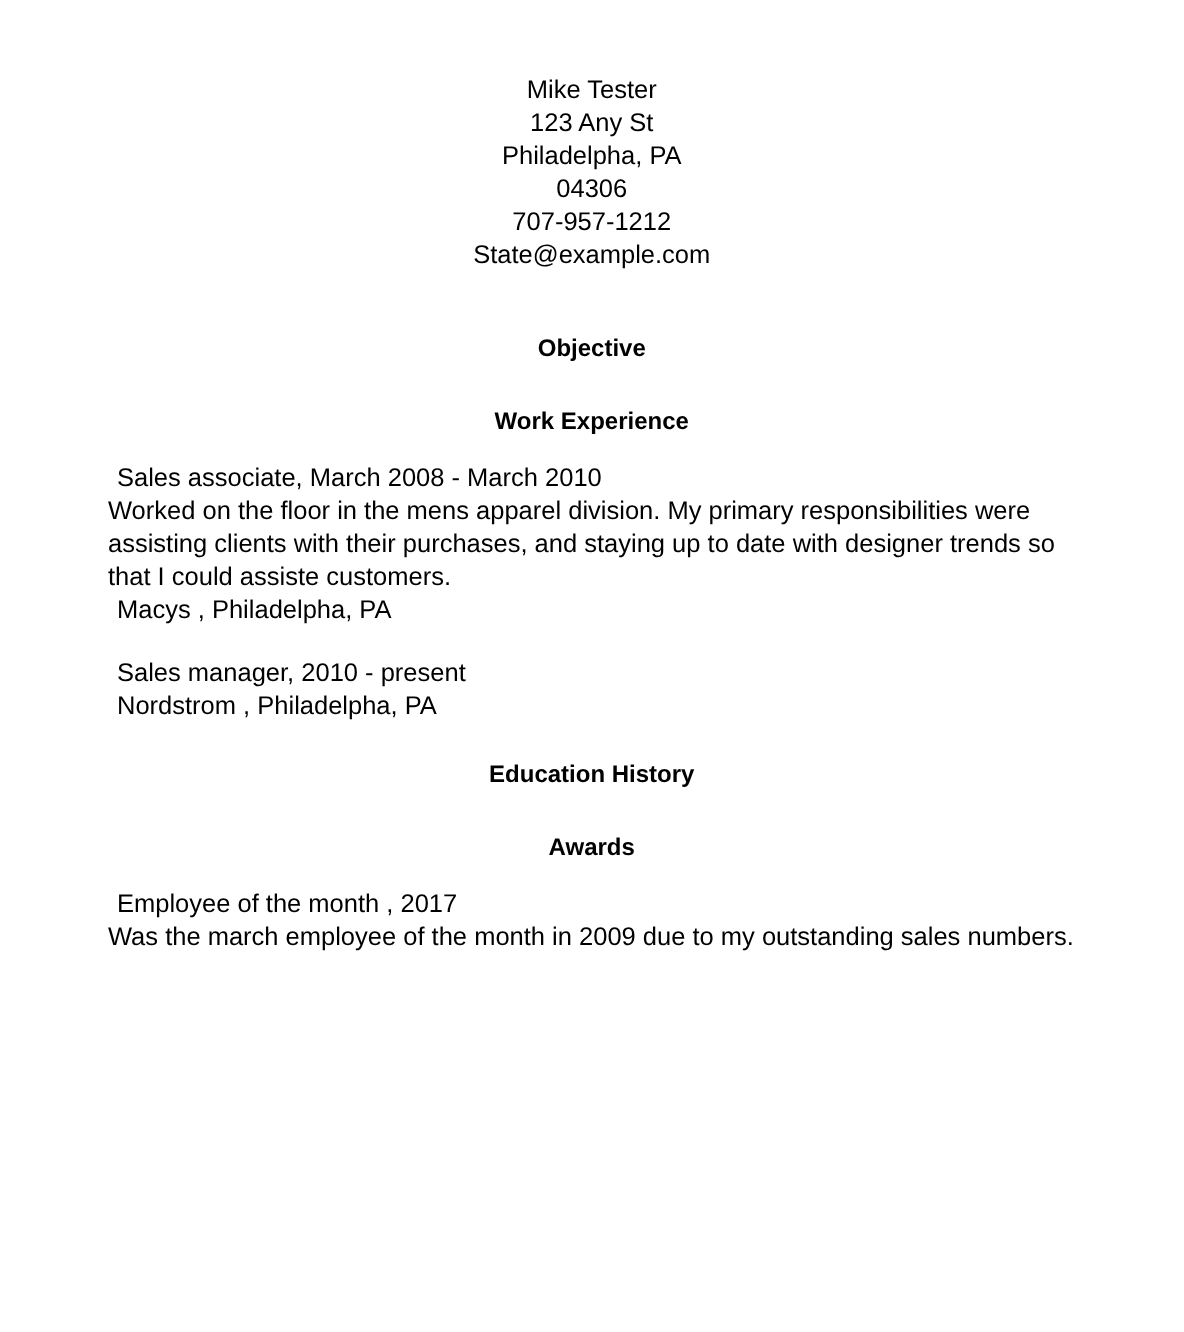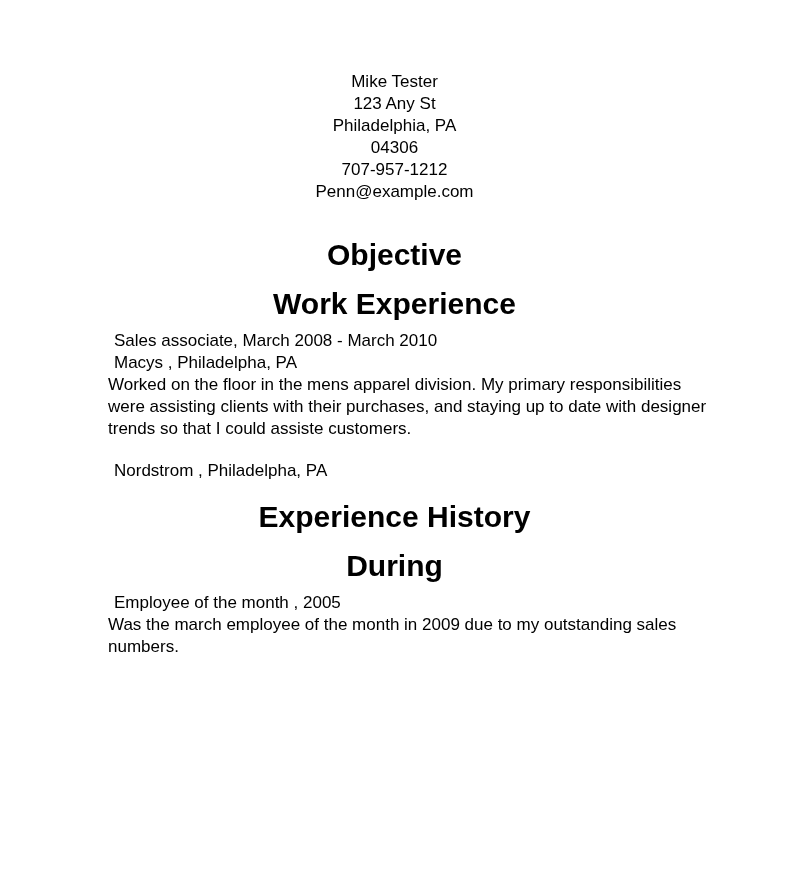--- a/index.html
+++ b/index.html
@@ -13,92 +13,92 @@
     height: 888px;
     overflow: hidden;
     font-family: "Liberation Sans", sans-serif;
     font-size: 17px;
     line-height: 22px;
     color: #000000;
   }
   .page {
     width: 789px;
     height: 888px;
-    padding: 71px 72px 0 72px;
+    padding: 49px 72px 0 72px;
     background: #ffffff;
   }
   .content {
     width: 645px;
   }
   .contact {
     text-align: center;
     margin: 0 0 38px 0;
   }
   .contact-line {
     display: block;
   }
   h2.section-heading {
-    font-size: 30px;
+    font-size: 16px;
     line-height: 28px;
     font-weight: bold;
     text-align: center;
     margin: 21px 0 12px 0;
   }
   .para, .job, .entry {
     margin: 0 0 20px 0;
   }
   .line {
     display: block;
-    margin-left: 36px;
   }
   .indent {
     padding-left: 6px;
   }
 </style>
 </head>
 <body>
 
 <div class="page">
   <div class="content">
 
     <header class="contact">
       <span class="contact-line">Mike Tester</span>
       <span class="contact-line">123 Any St</span>
-      <span class="contact-line">Philadelphia, PA</span>
+      <span class="contact-line">Philadelpha, PA</span>
       <span class="contact-line">04306</span>
       <span class="contact-line">707-957-1212</span>
-      <span class="contact-line">Penn@example.com</span>
+      <span class="contact-line">State@example.com</span>
     </header>
 
     <section>
       <h2 class="section-heading">Objective</h2>
     </section>
 
     <section>
       <h2 class="section-heading">Work Experience</h2>
 
       <div class="job">
         <span class="line indent">Sales associate, March 2008 - March 2010</span>
+        <span class="line">Worked on the floor in the mens apparel division. My primary responsibilities were assisting clients with their purchases, and staying up to date with designer trends so that I could assiste customers.</span>
         <span class="line indent">Macys , Philadelpha, PA</span>
-        <span class="line">Worked on the floor in the mens apparel division. My primary responsibilities were assisting clients with their purchases, and staying up to date with designer trends so that I could assiste customers.</span>
       </div>
 
       <div class="job">
+        <span class="line indent">Sales manager, 2010 - present</span>
         <span class="line indent">Nordstrom , Philadelpha, PA</span>
       </div>
     </section>
 
     <section>
-      <h2 class="section-heading">Experience History</h2>
+      <h2 class="section-heading">Education History</h2>
 
     </section>
 
     <section>
-      <h2 class="section-heading">During</h2>
+      <h2 class="section-heading">Awards</h2>
 
       <div class="entry">
-        <span class="line indent">Employee of the month , 2005</span>
+        <span class="line indent">Employee of the month , 2017</span>
         <span class="line">Was the march employee of the month in 2009 due to my outstanding sales numbers.</span>
       </div>
     </section>
 
   </div>
 </div>
 
 </body></html>

